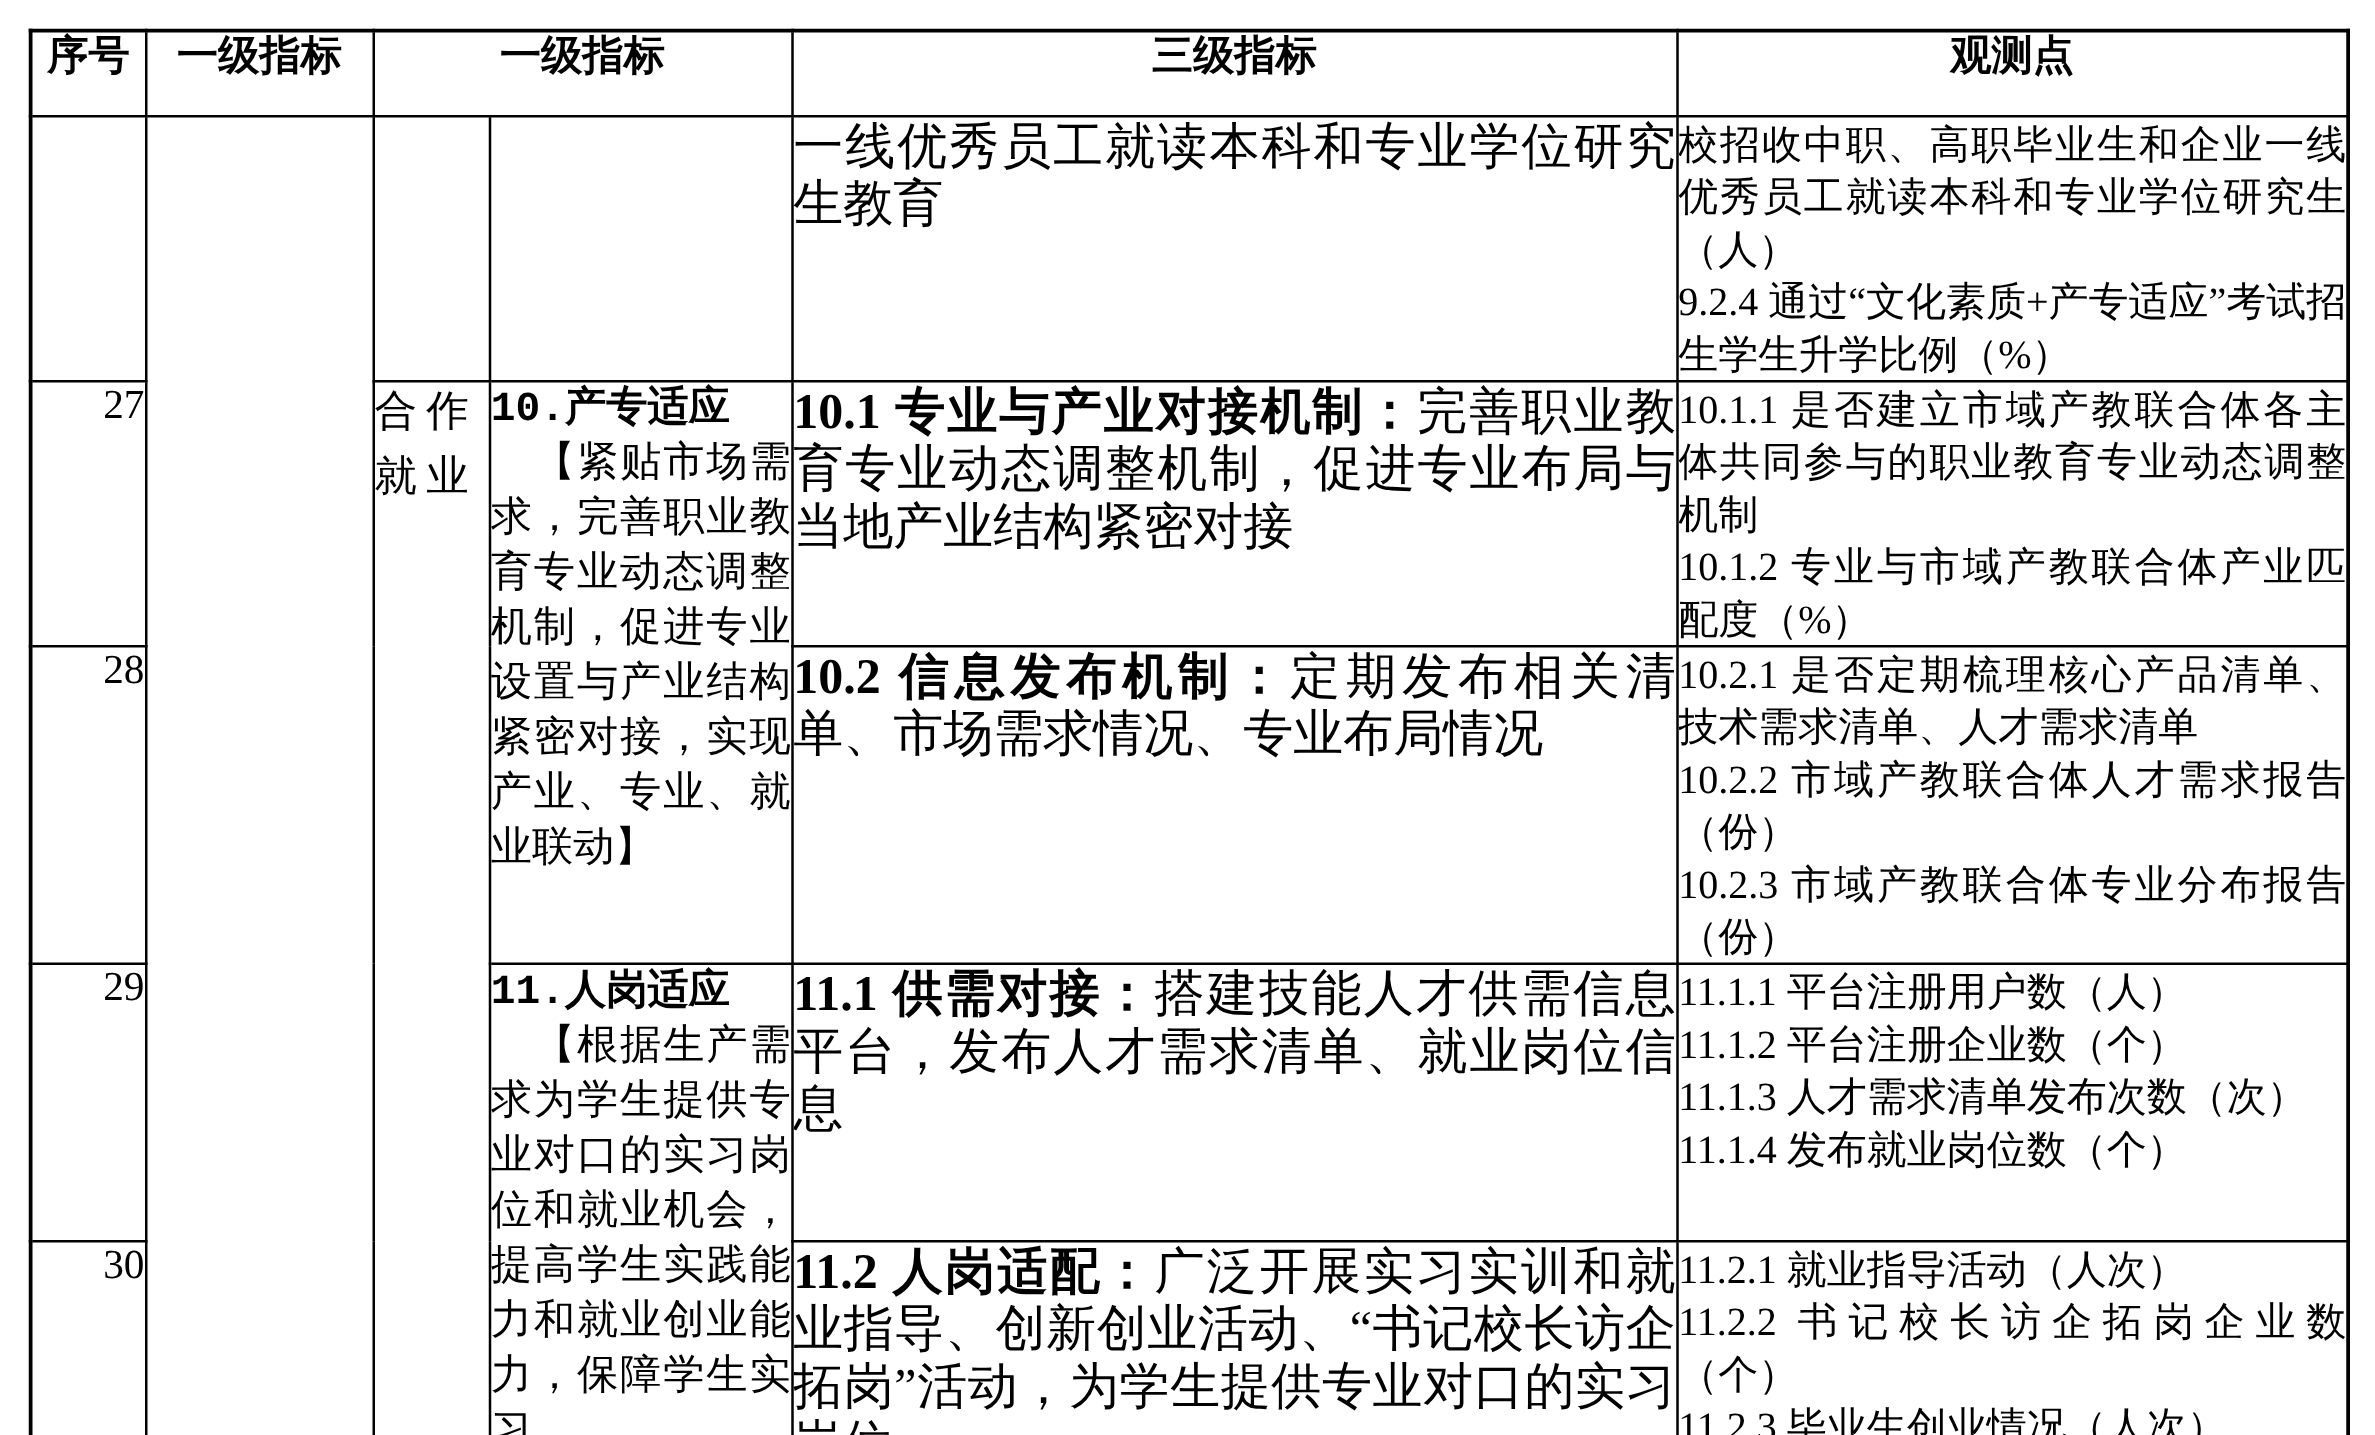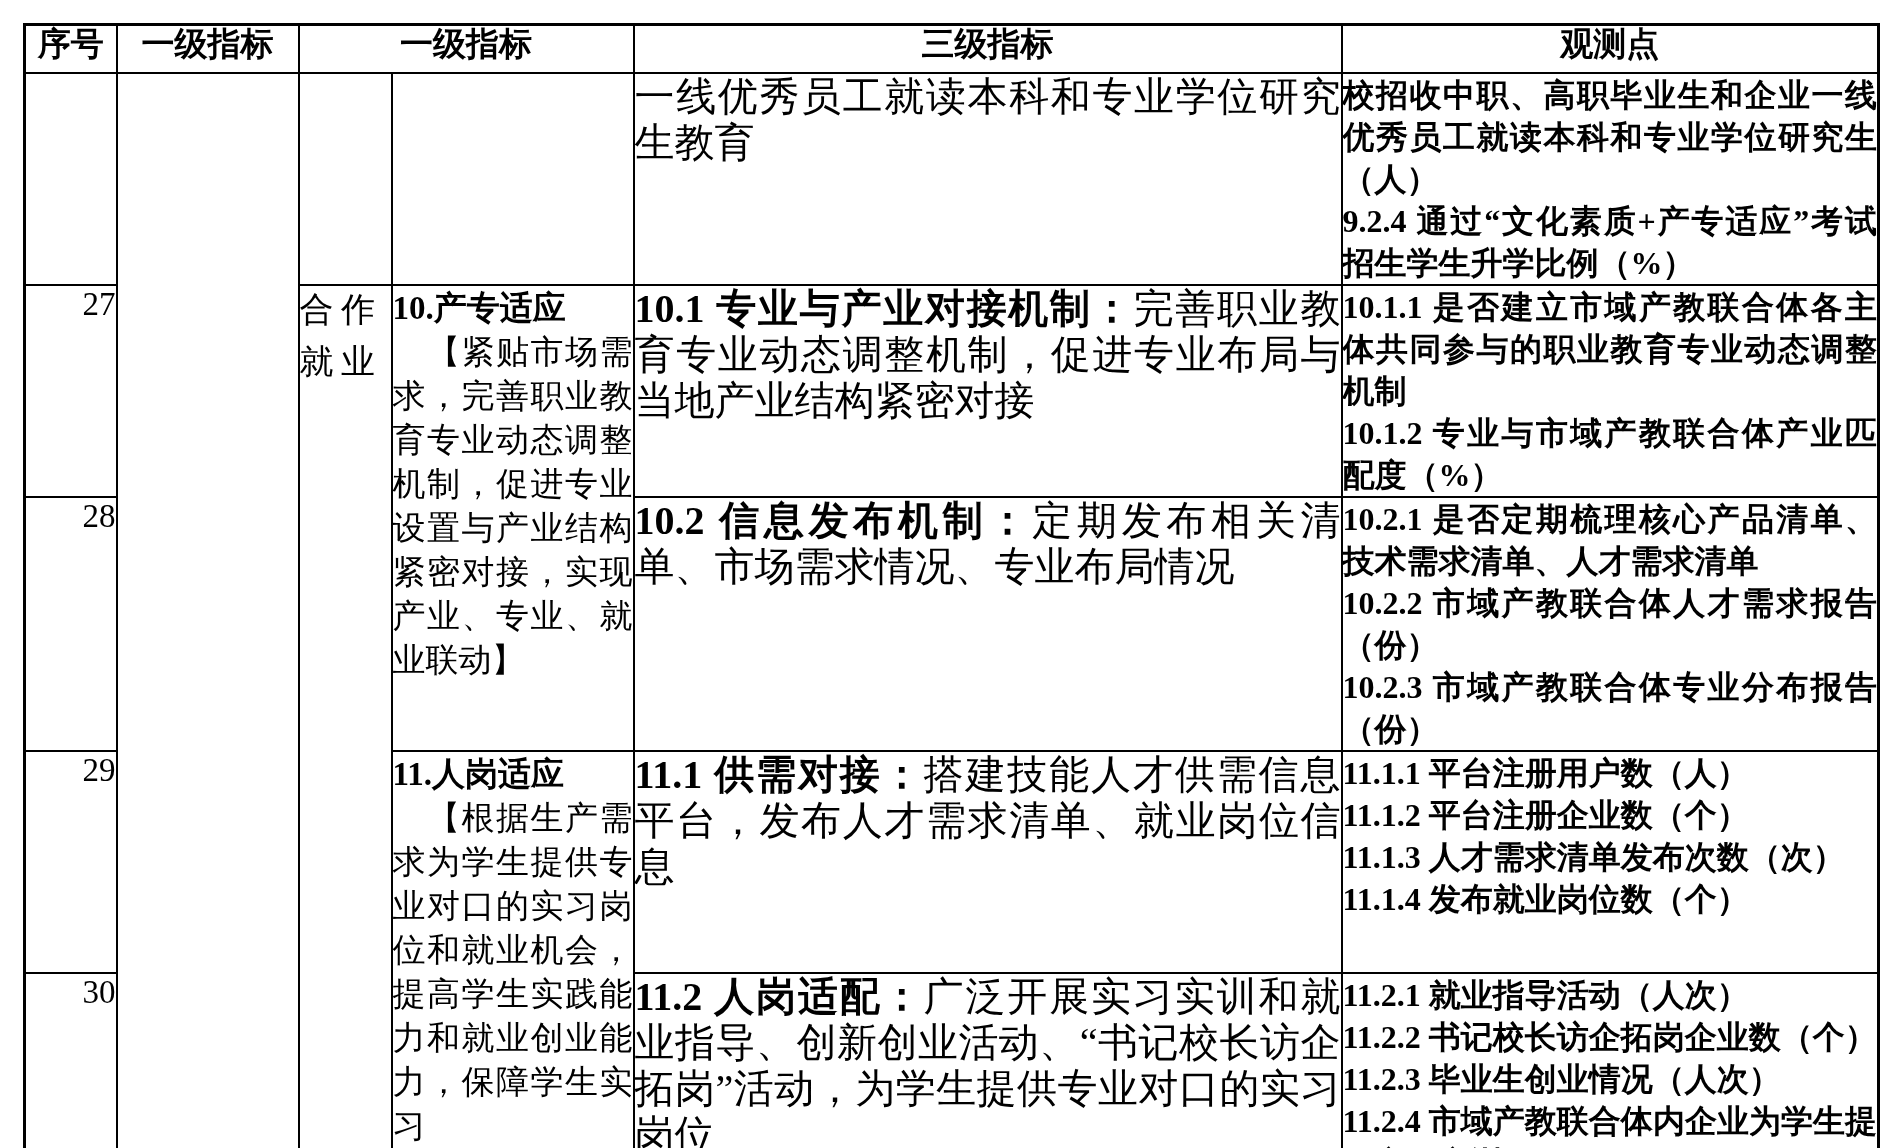--- a/index.html
+++ b/index.html
@@ -23,21 +23,21 @@
     border-collapse: collapse;
     table-layout: fixed;
     border: 3px solid #000000;
   }
   table.doc td {
     border: 2px solid #000000;
     padding: 0;
     vertical-align: top;
     overflow: hidden;
   }
-  tr.r-head   { height: 48px; }
+  tr.r-head   { height: 68px; }
   tr.r-carry  { height: 211px; }
   tr.r-27     { height: 212px; }
   tr.r-28     { height: 220px; }
   tr.r-29     { height: 222px; }
   tr.r-30     { height: 211px; }
 
   td.head-cell {
     text-align: center;
     vertical-align: middle;
     font-family: "Liberation Sans", "DejaVu Sans", sans-serif;
@@ -61,20 +61,21 @@
   td.group-cell .group-text {
     word-break: break-all;
     text-align: left;
     font-family: Liberation Mono, monospace;
   }
   td.lvl2-cell {
     vertical-align: middle;
     padding: 6px 10px 6px 12px;
     font-size: 33px;
     line-height: 44px;
+    font-family: Liberation Mono, monospace;
   }
   .lvl2-title { font-weight: bold; word-break: break-all; }
   .lvl2-desc {
     text-align: justify;
     text-justify: inter-character;
     word-break: break-all;
     text-indent: 1.05em;
   }
   td.lvl3-cell {
     vertical-align: middle;
@@ -88,21 +89,20 @@
     text-justify: inter-character;
     word-break: break-all;
   }
   td.lvl3-top { vertical-align: top; padding-top: 5px; }
   .lead { font-weight: bold; }
   td.obs-cell {
     vertical-align: top;
     padding: 4px 8px 4px 10px;
     font-size: 32px;
     line-height: 42px;
-    font-weight: bold;
   }
 </style>
 </head>
 <body>
 
 <div class="page">
   <table class="doc">
     <colgroup>
       <col style="width:92px">
       <col style="width:182px">

